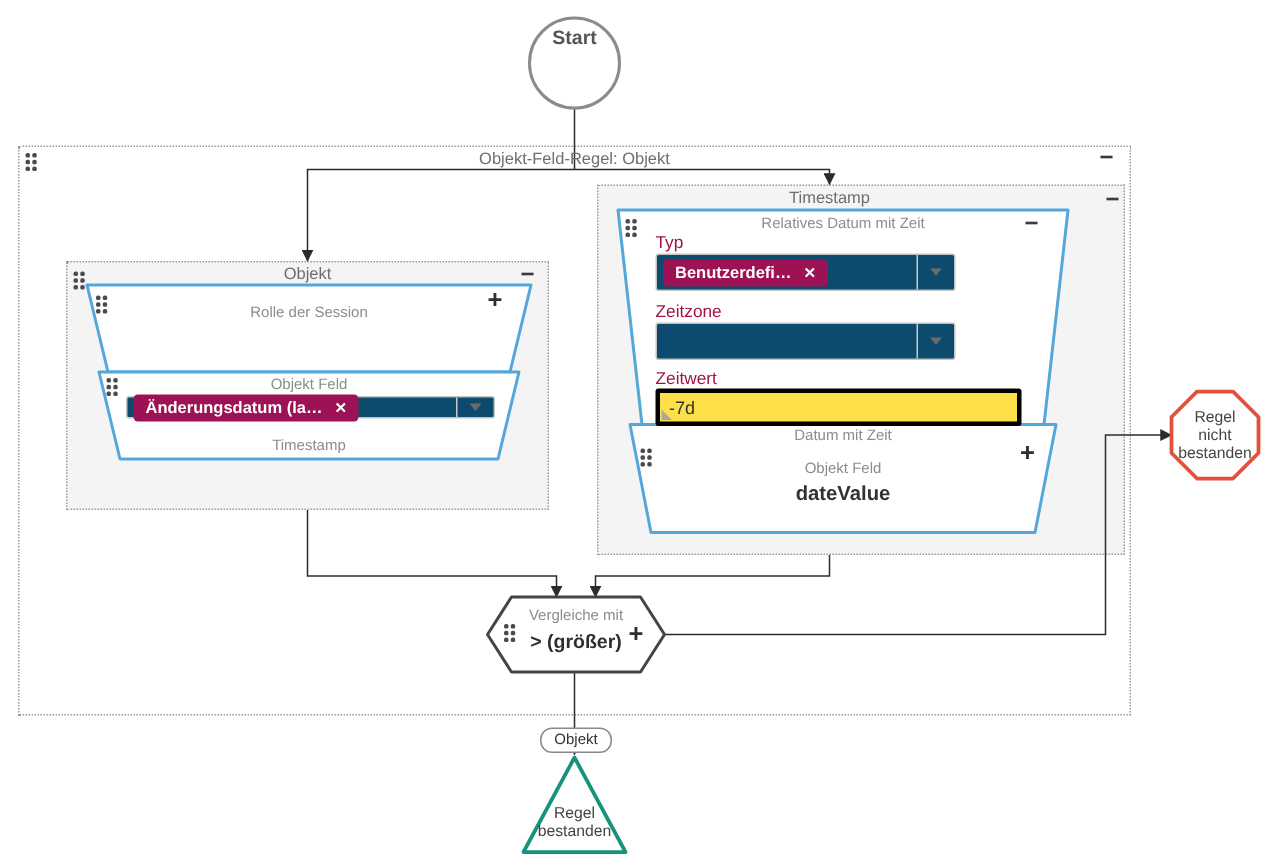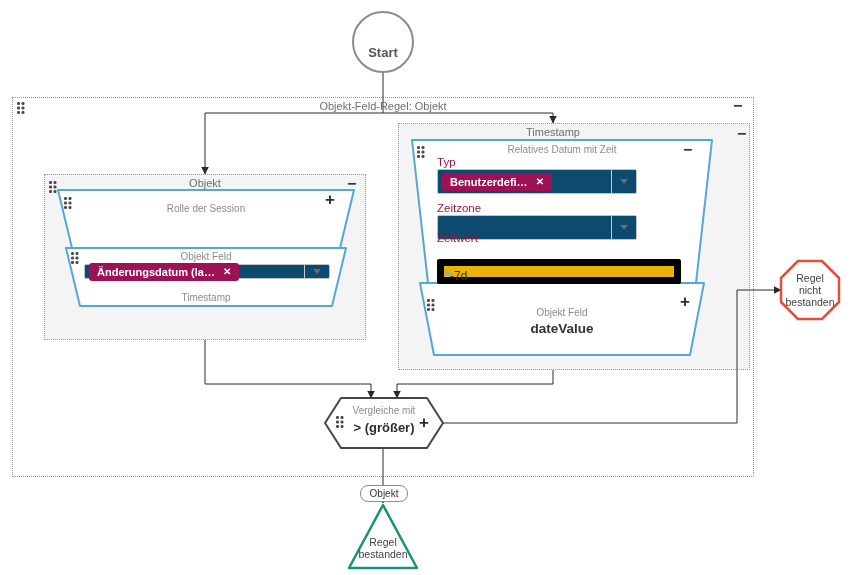--- a/index.html
+++ b/index.html
@@ -32,21 +32,21 @@
     box-shadow:0 4.5px 0 #4a4a4a,0 9px 0 #4a4a4a,4.5px 0 0 #4a4a4a,4.5px 4.5px 0 #4a4a4a,4.5px 9px 0 #4a4a4a;}
   .combo{position:absolute;z-index:3;display:flex;align-items:center;justify-content:space-between;
     background:#0c4a6e;border:1px solid #c2c2c2;border-radius:2px;box-sizing:border-box;}
   .chip{display:inline-flex;align-items:center;gap:8px;background:#9d1254;color:#fff;border-radius:3px;
     padding:0 8px;height:18px;font-size:11px;font-weight:700;margin-left:4px;white-space:nowrap;cursor:pointer;}
   .chip .x{font-size:10px;font-weight:700;cursor:pointer;}
   .ddseg{width:24px;align-self:stretch;display:flex;align-items:center;justify-content:center;
     border-left:1px solid #c9c9c9;cursor:pointer;}
   .ddarrow{width:0;height:0;border-left:4px solid transparent;border-right:4px solid transparent;
     border-top:5px solid #6a6a6a;}
-  .inputwrap{position:absolute;z-index:3;background:#eab308;border:7px solid #000000;border-radius:2px;box-sizing:border-box;}
+  .inputwrap{position:absolute;z-index:3;background:#fde047;border:3px solid #000000;border-radius:2px;box-sizing:border-box;}
   .inputwrap input{width:100%;height:100%;border:0;background:transparent;outline:none;box-sizing:border-box;
     font-family:"Liberation Sans",sans-serif;font-size:12px;color:#333;padding:0 6px;}
   .grip{position:absolute;left:1px;bottom:1px;width:0;height:0;
     border-bottom:7px solid #a9a9a9;border-right:7px solid transparent;}
   .pill{position:absolute;z-index:3;background:#fff;border:1px solid #8a8a8a;border-radius:8px;
     font-size:10px;color:#333;text-align:center;line-height:15px;}
 </style>
 </head>
 <body>
 
@@ -73,21 +73,21 @@
     <circle class="shape start" cx="383" cy="42" r="30"></circle>
     <polygon class="shape blue" points="58,190 354,190 340,248 72,248"></polygon>
     <polygon class="shape blue" points="66,248 346,248 332,306 80,306"></polygon>
     <polygon class="shape blue" points="412,140 712,140 696,283 428,283"></polygon>
     <polygon class="shape blue" points="420,283 704,283 690,355 434,355"></polygon>
     <polygon class="shape dark" points="325,423 341,398 427,398 443,423 427,448 341,448"></polygon>
     <polygon class="shape red" points="798,261 822,261 839,278 839,302 822,319 798,319 781,302 781,278"></polygon>
     <polygon class="shape teal" points="383,505 417,568 349,568"></polygon>
   </svg>
 
-  <div class="t c" style="left:353px;top:45px;width:60px;font-size:13px;font-weight:600;color:#555;">Start</div>
+  <div class="t c" style="left:353px;top:17px;width:60px;font-size:13px;font-weight:600;color:#555;">Start</div>
 
   <div class="t c gtitle" style="left:263px;top:100px;width:240px;">Objekt-Feld-Regel: Objekt</div>
   <span class="dots" style="left:17px;top:102px;"></span>
   <div class="t minusbtn" style="left:733px;top:99px;">−</div>
 
   <div class="t c gtitle" style="left:155px;top:177px;width:100px;">Objekt</div>
   <span class="dots" style="left:49px;top:181px;"></span>
   <div class="t minusbtn" style="left:347px;top:177px;">−</div>
 
   <span class="dots" style="left:64px;top:197px;"></span>
@@ -126,26 +126,27 @@
   </div>
 
   <div class="t req" style="left:437px;top:202px;">Zeitzone</div>
   <div class="combo" style="left:437px;top:215px;width:200px;height:25px;">
     <span></span>
     <span class="ddseg">
       <span class="ddarrow"></span>
     </span>
   </div>
 
-  <div class="t req" style="left:437px;top:232px;">Zeitwert</div>
+  <div class="t req" style="left:437px;top:247px;">Zeitwert</div>
   <div class="inputwrap" style="left:437px;top:259px;width:244px;height:25px;">
     <input type="text" value="-7d" style="">
     <span class="grip"></span>
   </div>
 
+  <div class="t c lbl" style="left:462px;top:285px;width:200px;">Datum mit Zeit</div>
   <span class="dots" style="left:427px;top:299px;"></span>
   <div class="t plusbtn" style="left:680px;top:295px;">+</div>
   <div class="t c lbl" style="left:462px;top:307px;width:200px;">Objekt Feld</div>
   <div class="t c val" style="left:462px;top:321px;width:200px;">dateValue</div>
 
   <span class="dots" style="left:336px;top:416px;"></span>
   <div class="t c lbl" style="left:309px;top:405px;width:150px;">Vergleiche mit</div>
   <div class="t c" style="left:309px;top:420px;width:150px;font-size:13px;font-weight:700;color:#2f2f2f;">&gt; (größer)</div>
   <div class="t plusbtn" style="left:419px;top:416px;">+</div>
 

